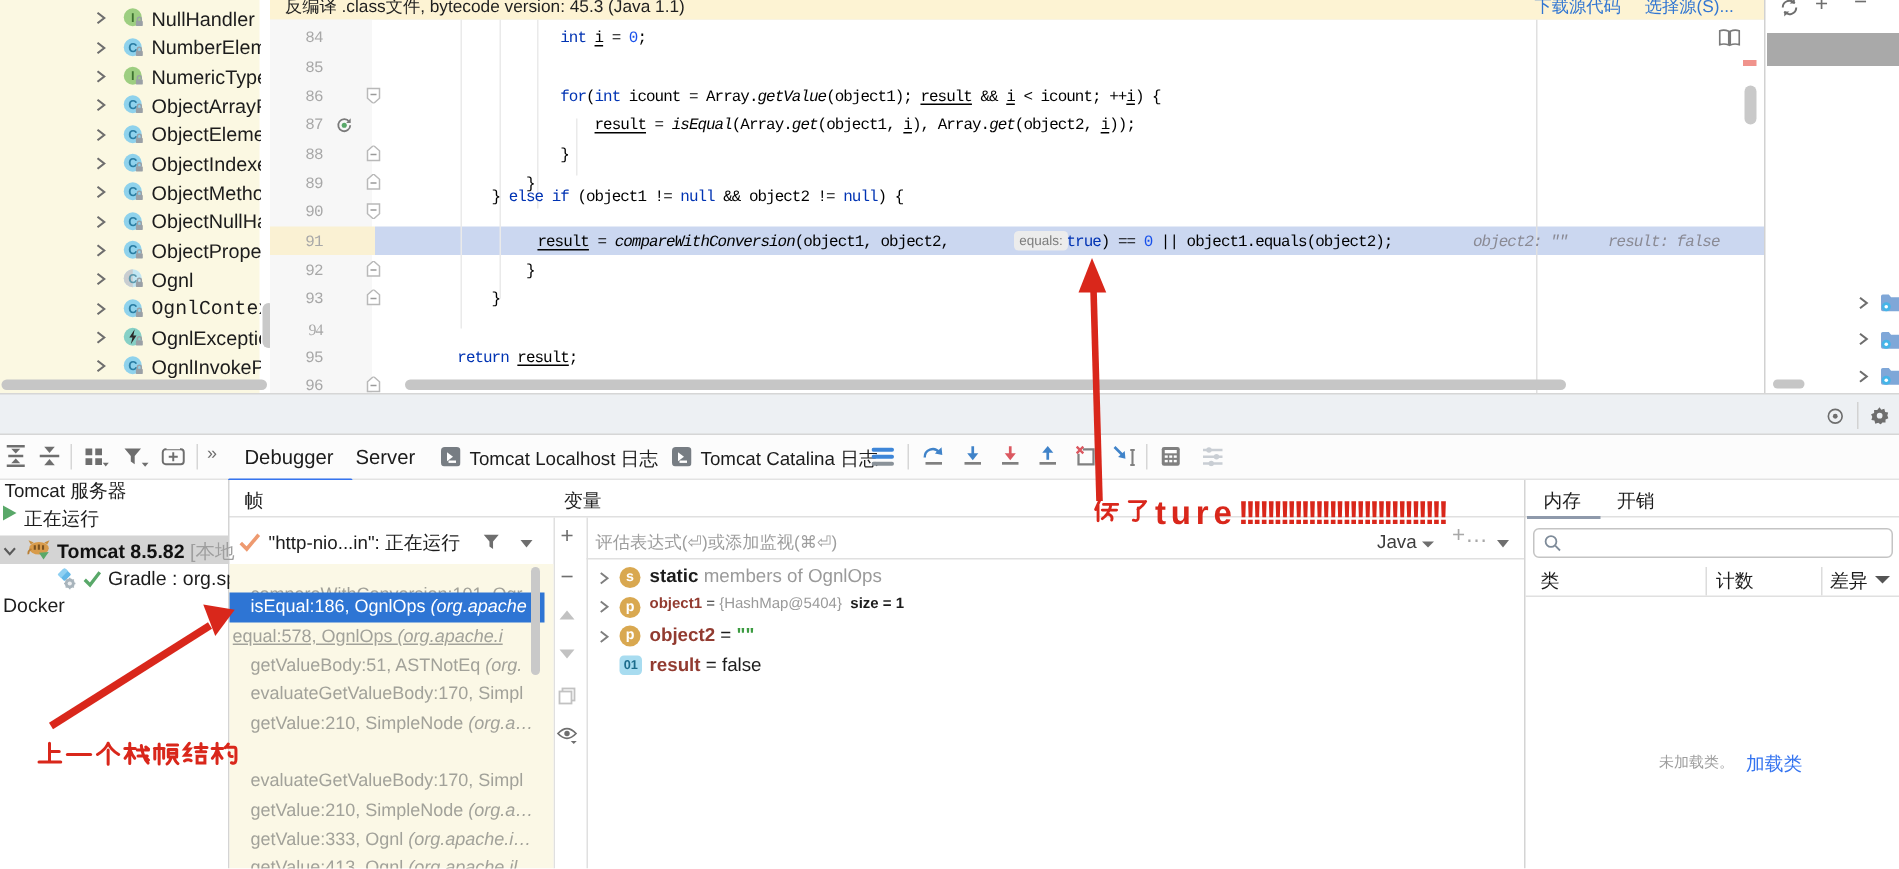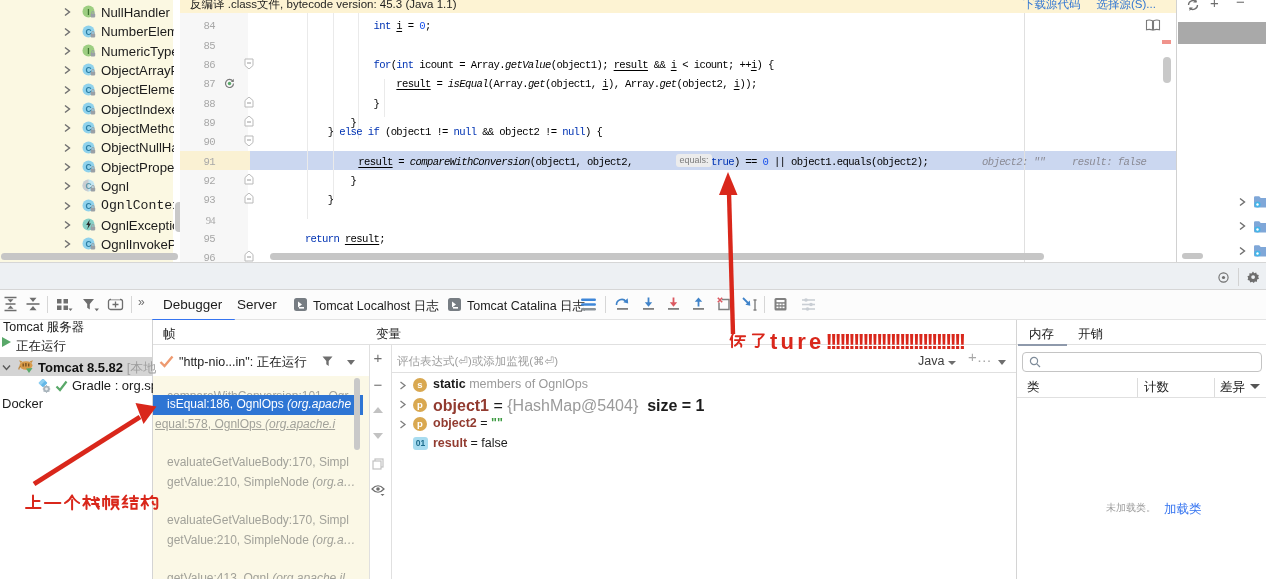--- a/index.html
+++ b/index.html
@@ -489,24 +489,26 @@
 <div class="abs" style="left:179px;top:64px;font-size:12.5px;color:#1c1c1c;white-space:nowrap;">"http-nio...in": 正在运行</div>
 <svg class="abs" style="left:322px;top:66px;" width="11" height="11" viewBox="0 0 11 11">
       <path d="M0.5 0.5 h10 l-3.8 4.5 v5 l-2.4 -1.7 v-3.3 Z" fill="#6e6e6e"></path>
     </svg>
 <div class="abs" style="left:347px;top:70px;width:0;height:0;border-left:4.5px solid transparent;border-right:4.5px solid transparent;border-top:5px solid #6e6e6e;"></div>
 <div class="abs" style="left:153px;top:86px;width:216px;height:203px;background:#fbf8e6;"></div>
 <div class="abs" style="left:167px;top:97px;width:190px;height:17px;line-height:19.33px;font-size:12px;color:#a2a29a;white-space:nowrap;overflow:hidden;">compareWithConversion:101, Ogr<span class="it"></span></div>
 <div class="abs" style="left:153px;top:105.4px;width:210px;height:19.33px;background:#2e75d4;"></div>
 <div class="abs" style="left:167px;top:105.4px;width:190px;height:19.33px;line-height:19.33px;font-size:12px;color:#fff;white-space:nowrap;overflow:hidden;">isEqual:186, OgnlOps <span class="it">(org.apache</span></div>
 <div class="abs" style="left:155px;top:124.8px;width:190px;height:19.33px;line-height:19.33px;font-size:12px;color:#a2a29a;white-space:nowrap;overflow:hidden;text-decoration:underline;">equal:578, OgnlOps <span class="it">(org.apache.i</span></div>
+<div class="abs" style="left:167px;top:144.1px;width:190px;height:19.33px;line-height:19.33px;font-size:12px;color:#a2a29a;white-space:nowrap;overflow:hidden;">getValueBody:51, ASTNotEq <span class="it">(org.</span></div>
 <div class="abs" style="left:167px;top:163.4px;width:190px;height:19.33px;line-height:19.33px;font-size:12px;color:#a2a29a;white-space:nowrap;overflow:hidden;">evaluateGetValueBody:170, Simpl<span class="it"></span></div>
 <div class="abs" style="left:167px;top:182.8px;width:190px;height:19.33px;line-height:19.33px;font-size:12px;color:#a2a29a;white-space:nowrap;overflow:hidden;">getValue:210, SimpleNode <span class="it">(org.a…</span></div>
 <div class="abs" style="left:167px;top:221.4px;width:190px;height:19.33px;line-height:19.33px;font-size:12px;color:#a2a29a;white-space:nowrap;overflow:hidden;">evaluateGetValueBody:170, Simpl<span class="it"></span></div>
 <div class="abs" style="left:167px;top:240.7px;width:190px;height:19.33px;line-height:19.33px;font-size:12px;color:#a2a29a;white-space:nowrap;overflow:hidden;">getValue:210, SimpleNode <span class="it">(org.a…</span></div>
+<div class="abs" style="left:167px;top:260.1px;width:190px;height:19.33px;line-height:19.33px;font-size:12px;color:#a2a29a;white-space:nowrap;overflow:hidden;">getValue:333, Ognl <span class="it">(org.apache.i…</span></div>
 <div class="abs" style="left:167px;top:279.4px;width:190px;height:19.33px;line-height:19.33px;font-size:12px;color:#a2a29a;white-space:nowrap;overflow:hidden;">getValue:413, Ognl <span class="it">(org.apache.il…</span></div>
 <div class="abs" style="left:353.5px;top:88px;width:6px;height:72px;background:#c9c9c9;border-radius:3px;"></div>
 <div class="abs" style="left:376px;top:36px;font-size:12.5px;color:#1c1c1c;">变量</div>
 <div class="abs" style="left:371px;top:61px;width:14px;height:14px;font-size:15px;color:#6f6f6f;text-align:center;line-height:13px;">+</div>
 <div class="abs" style="left:371px;top:88px;width:14px;height:14px;font-size:15px;color:#6f6f6f;text-align:center;line-height:13px;">−</div>
 <div class="abs" style="left:373px;top:117px;width:0;height:0;border-left:5.5px solid transparent;border-right:5.5px solid transparent;border-bottom:6.5px solid #c2c2c2;"></div>
 <div class="abs" style="left:373px;top:143px;width:0;height:0;border-left:5.5px solid transparent;border-right:5.5px solid transparent;border-top:6.5px solid #c2c2c2;"></div>
 <svg class="abs" style="left:372px;top:168px;" width="12" height="12" viewBox="0 0 12 12">
       <rect x="3" y="1" width="8" height="8" fill="none" stroke="#c2c2c2" stroke-width="1.2"></rect>
       <rect x="1" y="3" width="8" height="8" fill="#fff" stroke="#c2c2c2" stroke-width="1.2"></rect>
@@ -524,21 +526,21 @@
 <div class="abs" style="left:391px;top:82px;width:625px;height:1px;background:#e0e0e0;"></div>
 <svg class="abs" style="left:397.5px;top:90.5px;" width="9" height="9" viewBox="0 0 9 9">
       <path d="M2.5 1 L7 4.5 L2.5 8" fill="none" stroke="#7f7f7f" stroke-width="1.3"></path>
     </svg>
 <div class="abs" style="left:413px;top:88.0px;width:14px;height:14px;border-radius:50%;background:#d9a850;color:#fff;font-size:9.5px;font-weight:bold;text-align:center;line-height:14px;">s</div>
 <div class="abs" style="left:433px;top:87px;font-size:12.5px;"><b style="color:#1c1c1c;">static</b> <span style="color:#9a9a9a;">members of OgnlOps</span></div>
 <svg class="abs" style="left:397.5px;top:110.2px;" width="9" height="9" viewBox="0 0 9 9">
       <path d="M2.5 1 L7 4.5 L2.5 8" fill="none" stroke="#7f7f7f" stroke-width="1.3"></path>
     </svg>
 <div class="abs" style="left:413px;top:107.7px;width:14px;height:14px;border-radius:50%;background:#d9a850;color:#fff;font-size:9.5px;font-weight:bold;text-align:center;line-height:14px;">p</div>
-<div class="abs" style="left:433px;top:106.7px;font-size:16px;color:#1c1c1c;"><b style="color:#923b30;">object1</b> = <span style="color:#9a9a9a;">{HashMap@5404}</span>&nbsp; <b>size = 1</b></div>
+<div class="abs" style="left:433px;top:106.7px;font-size:10px;color:#1c1c1c;"><b style="color:#923b30;">object1</b> = <span style="color:#9a9a9a;">{HashMap@5404}</span>&nbsp; <b>size = 1</b></div>
 <svg class="abs" style="left:397.5px;top:129.5px;" width="9" height="9" viewBox="0 0 9 9">
       <path d="M2.5 1 L7 4.5 L2.5 8" fill="none" stroke="#7f7f7f" stroke-width="1.3"></path>
     </svg>
 <div class="abs" style="left:413px;top:127.0px;width:14px;height:14px;border-radius:50%;background:#d9a850;color:#fff;font-size:9.5px;font-weight:bold;text-align:center;line-height:14px;">p</div>
 <div class="abs" style="left:433px;top:126px;font-size:12.5px;color:#1c1c1c;"><b style="color:#923b30;">object2</b> = <b style="color:#3c9b41;">""</b></div>
 <div class="abs" style="left:413px;top:147.1px;width:15px;height:13px;border-radius:3px;background:#a8dcf0;color:#1c6c8c;font-size:8.5px;font-weight:bold;text-align:center;line-height:13px;">01</div>
 <div class="abs" style="left:433px;top:145.6px;font-size:12.5px;color:#1c1c1c;"><b style="color:#923b30;">result</b> = false</div>
 <div class="abs" style="left:1029px;top:36px;font-size:12.5px;color:#1c1c1c;">内存</div>
 <div class="abs" style="left:1018px;top:53.5px;width:49px;height:2.5px;background:#8e99ab;"></div>
 <div class="abs" style="left:1078px;top:36px;font-size:12.5px;color:#1c1c1c;">开销</div>

